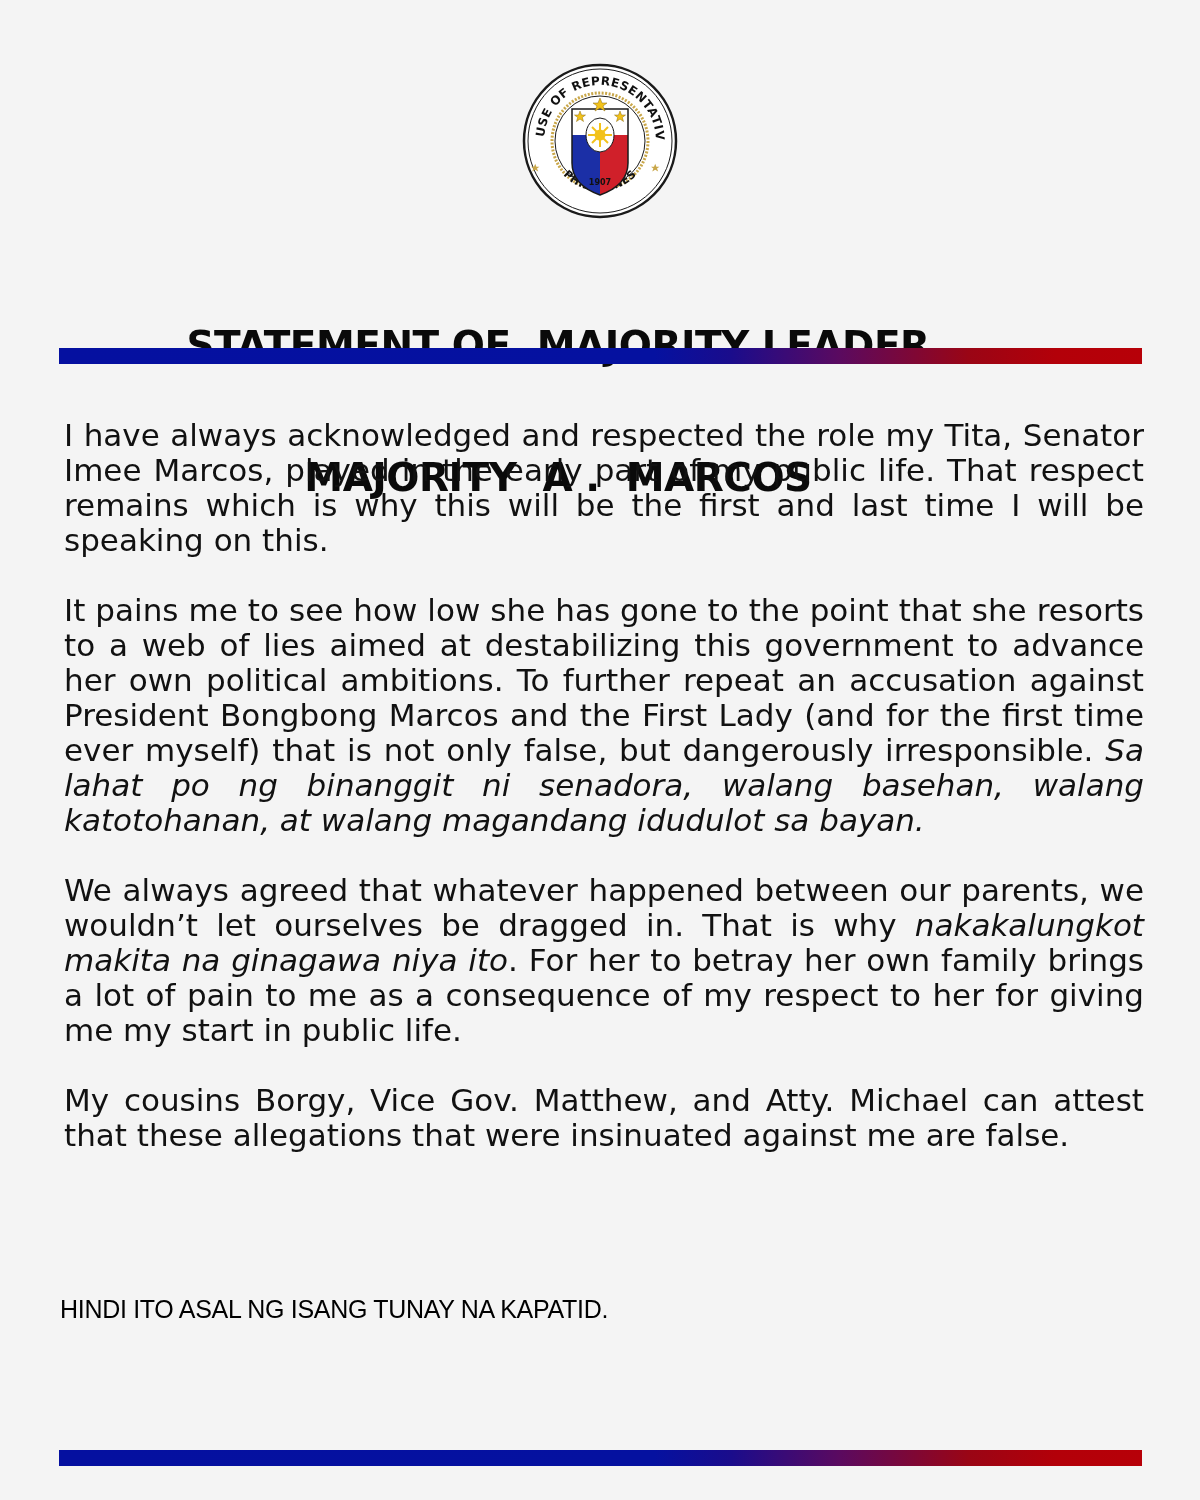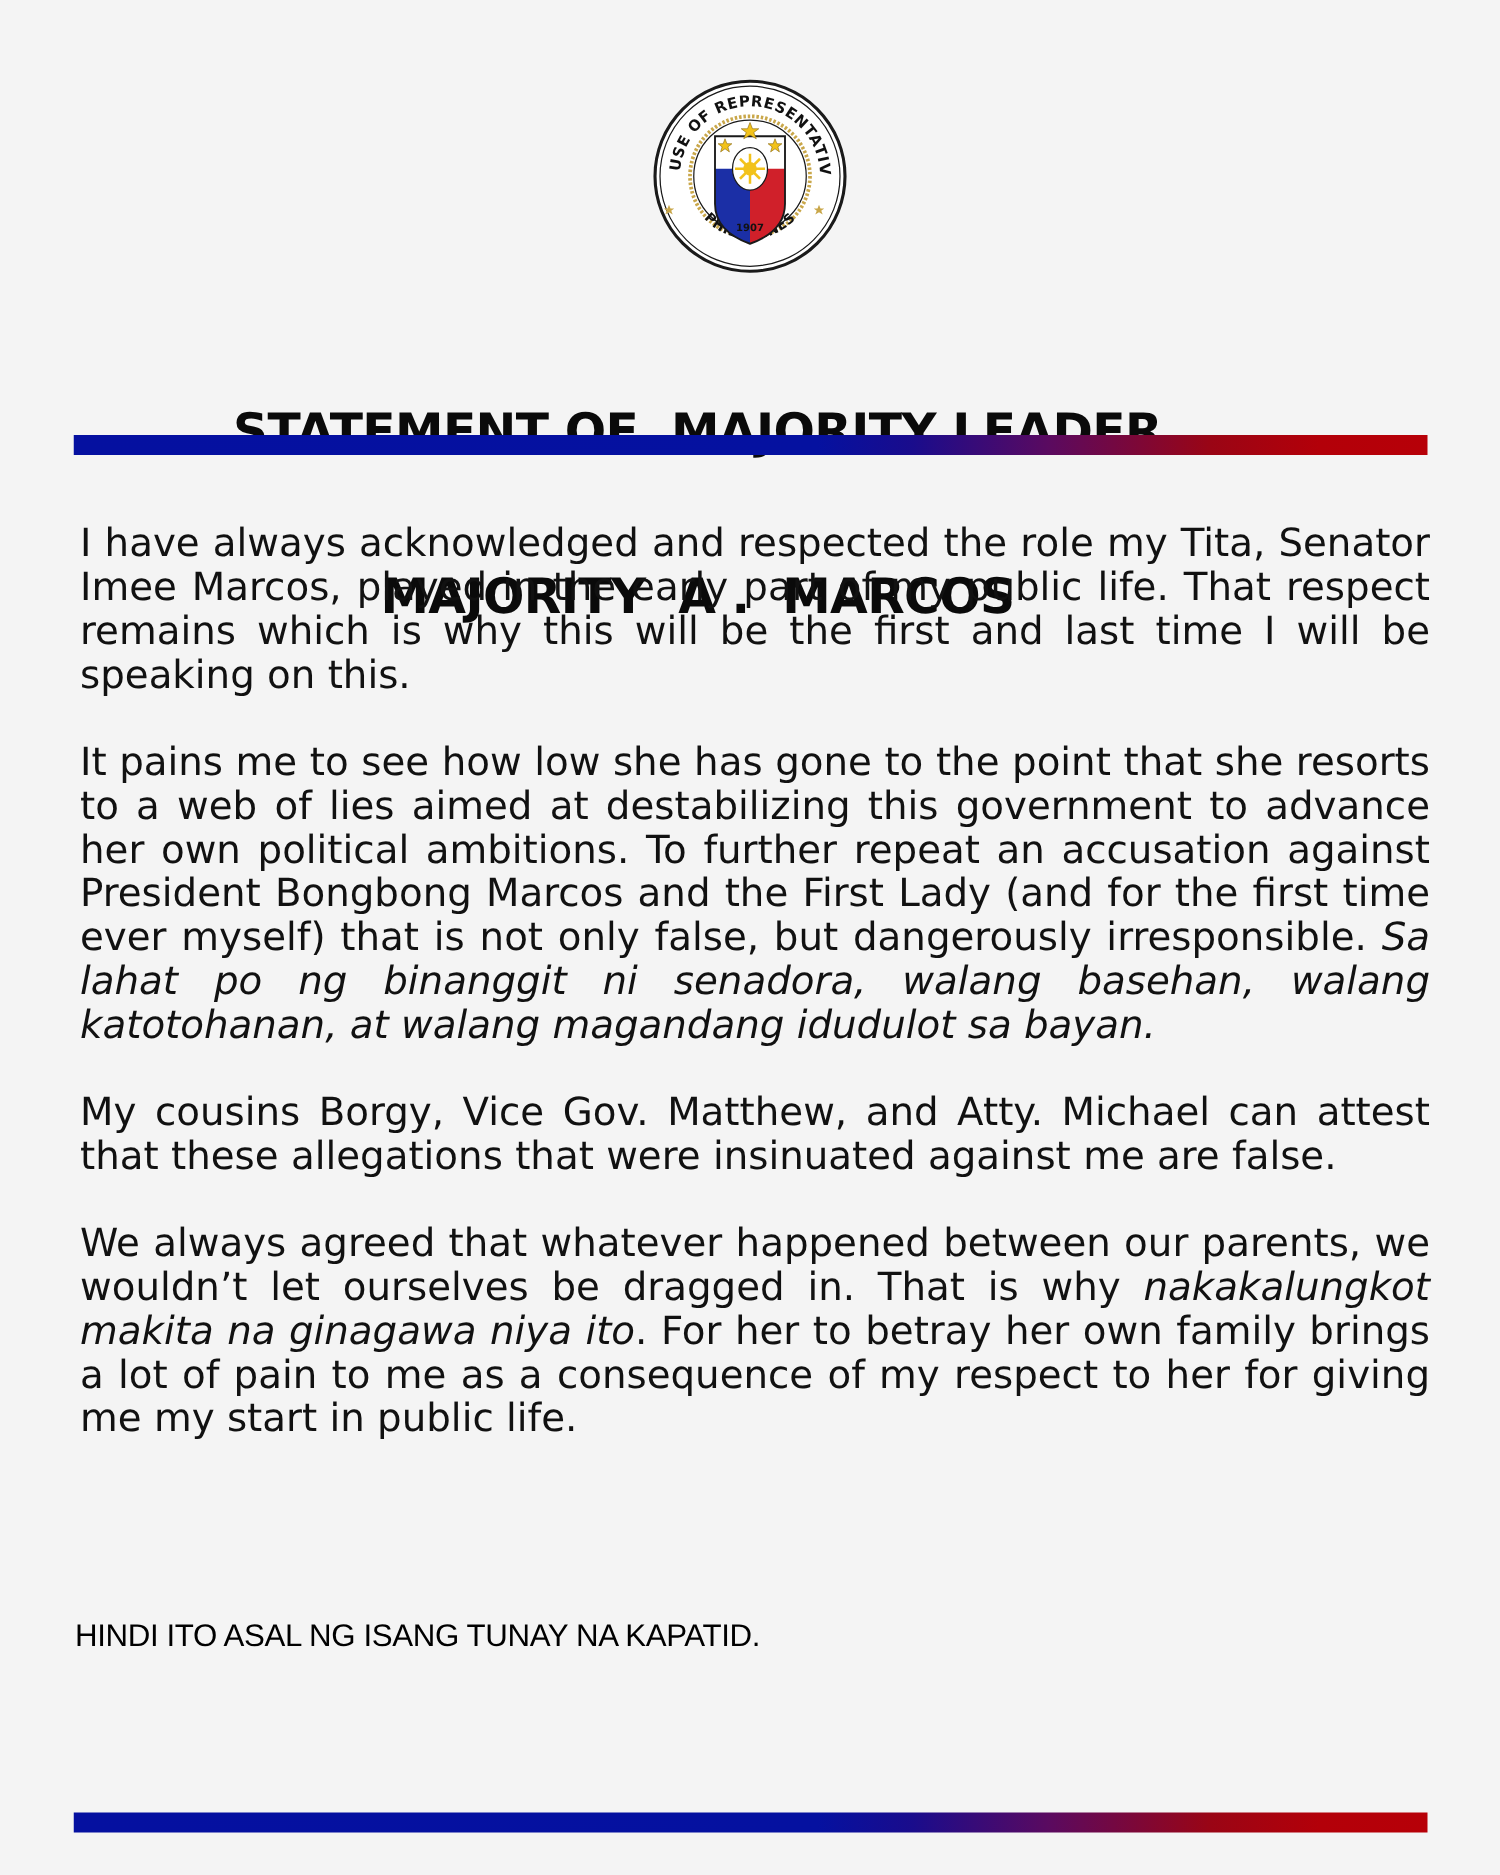--- a/index.html
+++ b/index.html
@@ -127,19 +127,19 @@
 <div class="title">
   <div>STATEMENT OF  MAJORITY LEADER</div>
   <div>MAJORITY  A .  MARCOS</div>
 </div>
 
 <div class="bar top"></div>
 
 <div class="body-text" id="statement-body">
     <p class="para"><span>I have always acknowledged and respected the role my Tita, Senator Imee Marcos, played in the early part of my public life. That respect remains which is why this will be the first and last time I will be speaking on this.</span></p>
     <p class="para"><span>It pains me to see how low she has gone to the point that she resorts to a web of lies aimed at destabilizing this government to advance her own political  ambitions. To further repeat an accusation against President Bongbong Marcos and the First Lady (and for the first time ever myself) that is not only false, but dangerously irresponsible. </span><em>Sa lahat po ng binanggit ni senadora, walang basehan, walang katotohanan, at walang magandang idudulot sa bayan.</em></p>
+    <p class="para"><span>We always agreed that whatever happened between our parents, we wouldn’t let ourselves be dragged in. That is why </span><em>nakakalungkot makita na ginagawa niya ito</em><span>. For her to betray her own family brings a lot of pain to me as a consequence of my respect to her for giving me my start in public life.</span></p>
     <p class="para"><span>My cousins Borgy, Vice Gov. Matthew, and Atty. Michael can attest that these allegations that were insinuated against me are false.</span></p>
-    <p class="para"><span>We always agreed that whatever happened between our parents, we wouldn’t let ourselves be dragged in. That is why </span><em>nakakalungkot makita na ginagawa niya ito</em><span>. For her to betray her own family brings a lot of pain to me as a consequence of my respect to her for giving me my start in public life.</span></p>
   </div>
 
 <div class="closing">HINDI ITO ASAL NG ISANG TUNAY NA KAPATID.</div>
 
 <div class="bar bottom"></div>
 
 </body></html>

